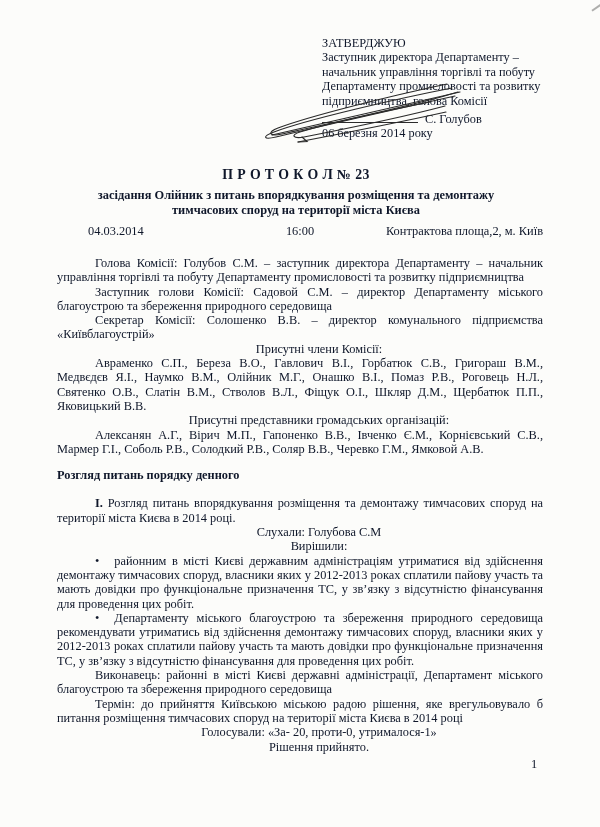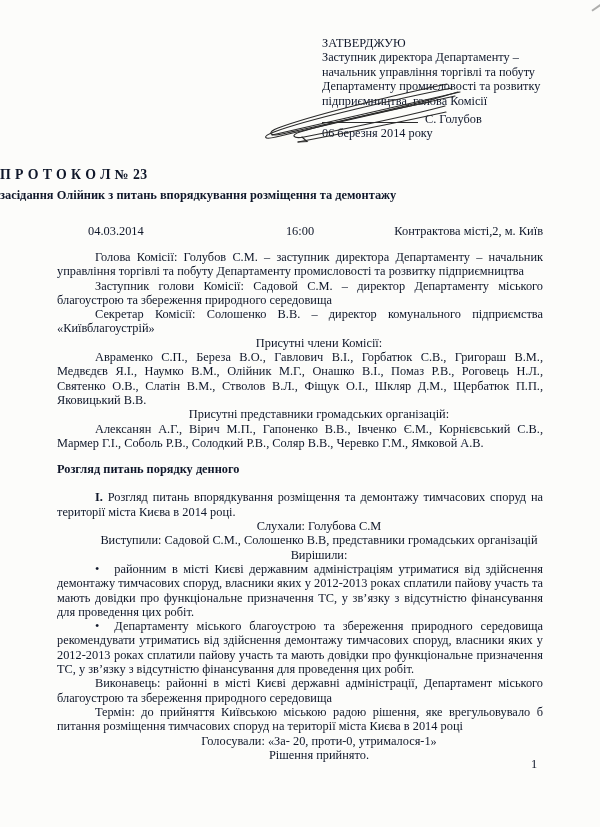--- a/index.html
+++ b/index.html
@@ -23,34 +23,34 @@
   .sig-line {
     display:inline-block; width:96px; height:12px;
     border-bottom:1px solid #2b2b2b; margin-right:7px;
   }
   .signature-svg {
     position:absolute; left:250px; top:74px; width:218px; height:76px;
     pointer-events:none;
   }
   .signature-svg path { stroke:#2a2a2a; fill:none; stroke-width:1.15; stroke-linecap:round; }
 
-  .title-block { position:absolute; top:167px; left:0; right:8px; }
+  .title-block { position:absolute; top:167px; left:0; right:8px; text-align:center; }
   .doc-title { font-weight:bold; font-size:13.8px; letter-spacing:.4px; margin-bottom:5px; }
   .doc-subtitle { font-weight:bold; font-size:12.4px; line-height:14.6px; }
 
   .meta-row {
     position:absolute; top:224px; left:57px; width:486px;
     display:grid; grid-template-columns:1fr auto 1fr;
     font-size:12.4px;
     gap:28px;
   }
   .meta-date { padding-left:31px; }
   .meta-place { text-align:right; }
 
-  .body { position:absolute; top:250px; left:57px; width:486px; font-size:12.35px; line-height:14.3px; }
+  .body { position:absolute; top:256px; left:57px; width:486px; font-size:12.35px; line-height:14.3px; }
   .body p { margin:0; text-align:justify; text-indent:38px; }
   .body p.noj { text-align:center; }
   .gap-before { margin-top:11px; }
   .agenda { text-align:left; text-indent:0 !important; font-weight:bold; margin-top:12px !important; margin-bottom:14px !important; }
   .bullet .dot { padding-right:15px; }
   .b { font-weight:bold; }
 
   .page-num { position:absolute; left:531px; top:757px; font-size:12.5px; }
 
   .corner-mark {
@@ -82,44 +82,44 @@
     <path d="M197,10 C140,22 60,42 28,54 C17,58 19,63 32,60 C95,46 170,30 208,18"></path>
     <path d="M180,28 C130,38 80,49 50,58 C40,61 43,65 54,63 C110,52 165,40 195,32"></path>
     <path d="M210,18 L22,61"></path>
     <path d="M48,68 C100,58 160,46 196,38"></path>
     <path d="M48,68 l9,-0.5 l-5,-4.5"></path>
   </svg>
 
   <div class="title-block">
     <div class="doc-title">П Р О Т О К О Л  № 23</div>
     <div class="doc-subtitle">засідання Олійник з питань впорядкування розміщення та демонтажу</div>
+    <div class="doc-subtitle">тимчасових споруд на території міста Києва</div>
   </div>
 
   <div class="meta-row">
     <span class="meta-date">04.03.2014</span>
     <span class="meta-time">16:00</span>
-    <span class="meta-place">Контрактова місті,2, м. Київ</span>
+    <span class="meta-place">Контрактова площа,2, м. Київ</span>
   </div>
 
   <div class="body">
     <p>Голова Комісії: Голубов С.М. – заступник директора Департаменту – начальник управління торгівлі та побуту Департаменту промисловості та розвитку підприємництва</p>
     <p>Заступник голови Комісії: Садовой С.М. – директор Департаменту міського благоустрою та збереження природного середовища</p>
     <p>Секретар Комісії: Солошенко В.В. – директор комунального підприємства «Київблагоустрій»</p>
 
     <p class="noj gap-before">Присутні члени Комісії:</p>
     <p>Авраменко С.П., Береза В.О., Гавлович В.І., Горбатюк С.В., Григораш В.М., Медвєдєв Я.І., Наумко В.М., Олійник М.Г., Онашко В.І., Помаз Р.В., Роговець Н.Л., Святенко О.В., Слатін В.М., Стволов В.Л., Фіщук О.І., Шкляр Д.М., Щербатюк П.П., Яковицький В.В.</p>
 
     <p class="noj gap-before">Присутні представники громадських організацій:</p>
     <p>Алексанян А.Г., Вірич М.П., Гапоненко В.В., Івченко Є.М., Корнієвський С.В., Мармер Г.І., Соболь Р.В., Солодкий Р.В., Соляр В.В., Черевко Г.М., Ямковой А.В.</p>
 
     <p class="agenda">Розгляд питань порядку денного</p>
 
     <p><span class="b">І.</span><span> Розгляд питань впорядкування розміщення та демонтажу тимчасових споруд на території міста Києва в 2014 році.</span></p>
     <p class="noj">Слухали: Голубова С.М</p>
-    <p class="noj">Виступили: Садовой С.М., Солошенко В.В, представники громадських організацій</p>
     <p class="noj">Вирішили:</p>
 
     <p class="bullet"><span class="dot">•</span><span>районним в місті Києві державним адміністраціям утриматися від здійснення демонтажу тимчасових споруд, власники яких у 2012-2013 роках сплатили пайову участь та мають довідки про функціональне призначення ТС, у зв’язку з відсутністю фінансування для проведення цих робіт.</span></p>
     <p class="bullet"><span class="dot">•</span><span>Департаменту міського благоустрою та збереження природного середовища рекомендувати утриматись від здійснення демонтажу тимчасових споруд, власники яких у 2012-2013 роках сплатили пайову участь та мають довідки про функціональне призначення ТС, у зв’язку з відсутністю фінансування для проведення цих робіт.</span></p>
 
     <p>Виконавець: районні в місті Києві державні адміністрації, Департамент міського благоустрою та збереження природного середовища</p>
     <p>Термін: до прийняття Київською міською радою рішення, яке врегульовувало б питання розміщення тимчасових споруд на території міста Києва в 2014 році</p>
     <p class="noj">Голосували: «За- 20, проти-0, утрималося-1»</p>
     <p class="noj">Рішення прийнято.</p>
   </div>

